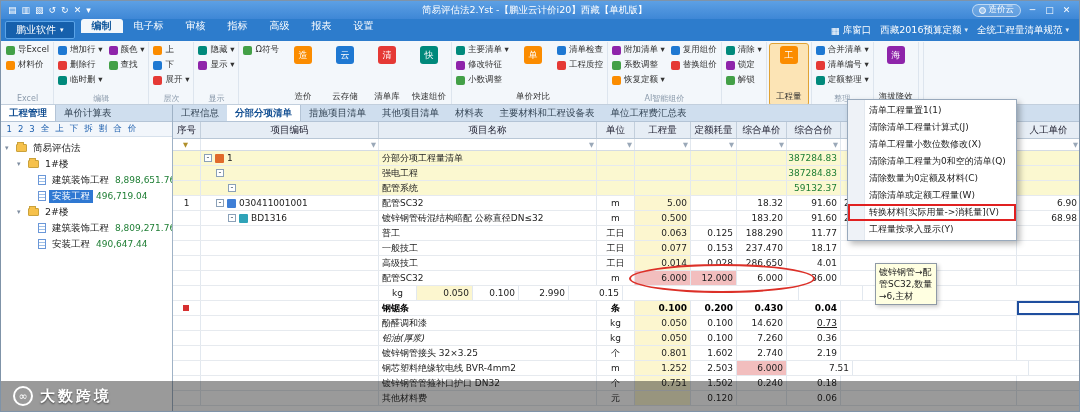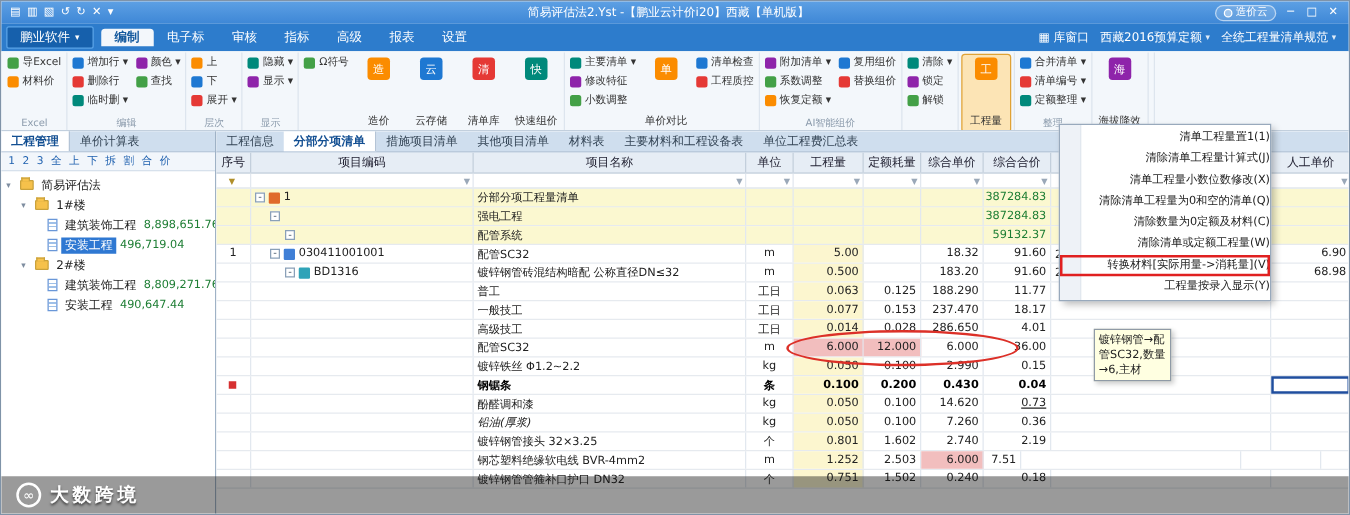--- a/index.html
+++ b/index.html
@@ -15,21 +15,21 @@
   .title-right{display:flex;align-items:center;gap:3px;padding-right:4px;font-size:9px;}
   .cloud-btn{display:flex;align-items:center;gap:3px;background:rgba(255,255,255,.16);border:1px solid rgba(255,255,255,.55);
              border-radius:8px;padding:0 6px;height:13px;font-size:8.5px;white-space:nowrap;}
   .cloud-dot{width:7px;height:7px;border:1px solid #fff;border-radius:50%;background:rgba(255,255,255,.35);}
   .winbtn{width:17px;height:14px;line-height:14px;text-align:center;font-size:9px;}
 
   
   .menubar{height:22px;background:#2d7ccc;display:flex;align-items:stretch;color:#fff;}
   .app-button{background:#1660ac;border:1px solid #5ba4e8;border-radius:2px;margin:2px 6px 2px 4px;
               padding:0 10px;font-size:10px;display:flex;align-items:center;gap:4px;white-space:nowrap;}
-  .menu-tabs{display:flex;align-items:center;}
+  .menu-tabs{display:flex;align-items:flex-start;}
   .mtab{padding:0 11px;font-size:10px;display:flex;align-items:center;white-space:nowrap;}
   .mtab.active{background:#f3f7fb;color:#155a9e;border-radius:3px 3px 0 0;font-weight:bold;}
   .menubar-right{margin-left:auto;display:flex;align-items:center;gap:9px;padding-right:10px;font-size:9.5px;white-space:nowrap;}
   .mbr-item{display:flex;align-items:center;gap:3px;}
   .mbr-caret{font-size:7px;opacity:.85;}
 
   
   .ribbon{height:64px;display:flex;align-items:stretch;background:#f3f7fb;border-bottom:1px solid #c2cfdd;
           padding:1px 1px 0 1px;overflow:hidden;}
   .rgroup{display:flex;flex-direction:column;border-right:1px solid #dde5ee;padding:1px 2px 0 2px;}
@@ -90,21 +90,21 @@
        text-align:center;color:#456;flex:none;margin-right:3px;}
   .codeic{width:9px;height:9px;border-radius:1px;flex:none;margin-right:3px;}
   .ci-orange{background:#e06a2b;} .ci-blue{background:#3f7fd6;} .ci-teal{background:#2fa3b8;}
   .red-mark{width:6px;height:6px;background:#d63031;display:inline-block;margin-right:2px;flex:none;}
   .cell-focus{box-shadow:inset 0 0 0 2px #1f4e9e;background:#fff;}
 
   
   #context-menu{position:absolute;left:846px;top:98px;width:170px;background:#fff;border:1px solid #98a9bc;
                 box-shadow:3px 3px 6px rgba(0,0,0,.28);z-index:50;padding:2px 0;}
   #context-menu::before{content:"";position:absolute;left:0;top:0;bottom:0;width:16px;background:#eef2f7;border-right:1px solid #e2e8ef;}
-  .cm-item{height:17px;line-height:17px;font-size:9px;color:#222;padding-left:21px;white-space:nowrap;position:relative;overflow:hidden;text-align:right;}
+  .cm-item{height:17px;line-height:17px;font-size:9px;color:#222;padding-left:21px;white-space:nowrap;position:relative;overflow:hidden;}
   .cm-item.red-box{outline:2px solid #e02020;outline-offset:-2px;}
   #cell-tooltip{position:absolute;left:874px;top:262px;width:62px;background:#ffffe1;border:1px solid #8f9aa6;
                 box-shadow:2px 2px 4px rgba(0,0,0,.2);font-size:9px;line-height:12px;padding:2px 3px;z-index:30;
                 color:#222;word-break:break-all;}
   .red-ellipse{position:absolute;left:628px;top:263px;width:186px;height:29px;border:2px solid #dc3028;
                border-radius:50%;z-index:40;pointer-events:none;}
   .watermark-band{position:absolute;left:0;right:0;bottom:0;height:30px;background:rgba(15,15,15,.42);
                   z-index:60;display:flex;align-items:center;padding-left:12px;pointer-events:none;}
   .wm-logo{width:20px;height:20px;border:2px solid #fff;border-radius:50%;color:#fff;display:flex;
            align-items:center;justify-content:center;font-size:11px;margin-right:7px;}
@@ -610,21 +610,20 @@
               <div class="gcell num qtycol pink" style="width: 56px;">6.000</div>
               <div class="gcell num pink" style="width: 46px;">12.000</div>
               <div class="gcell num" style="width: 50px;">6.000</div>
               <div class="gcell num" style="width: 54px;">36.00</div>
               <div class="gcell" style="width: 176px;"></div>
               <div class="gcell num" style="width: 64px;"></div>
             </div>
             <div class="grow">
               <div class="gcell ctr" style="width: 28px;"></div>
               <div class="gcell" style="width: 178px; padding-left: 3px;"></div>
-              <div class="gcell" style="width: 218px;">镀锌铁丝 Φ1.2~2.2</div>
               <div class="gcell ctr" style="width: 38px;">kg</div>
               <div class="gcell num qtycol" style="width: 56px;">0.050</div>
               <div class="gcell num" style="width: 46px;">0.100</div>
               <div class="gcell num" style="width: 50px;">2.990</div>
               <div class="gcell num" style="width: 54px;">0.15</div>
               <div class="gcell" style="width: 176px;"></div>
               <div class="gcell num" style="width: 64px;"></div>
             </div>
             <div class="grow bold">
               <div class="gcell ctr" style="width: 28px;">
@@ -677,33 +676,45 @@
               <div class="gcell num" style="width: 64px;"></div>
             </div>
             <div class="grow">
               <div class="gcell ctr" style="width: 28px;"></div>
               <div class="gcell" style="width: 178px; padding-left: 3px;"></div>
               <div class="gcell" style="width: 218px;">钢芯塑料绝缘软电线 BVR-4mm2</div>
               <div class="gcell ctr" style="width: 38px;">m</div>
               <div class="gcell num qtycol" style="width: 56px;">1.252</div>
               <div class="gcell num" style="width: 46px;">2.503</div>
               <div class="gcell num pink" style="width: 50px;">6.000</div>
-              <div class="gcell num" style="width: 30px;">7.51</div>
+              <div class="gcell num" style="width: 54px; margin-left: 12px;">7.51</div>
               <div class="gcell" style="width: 176px;"></div>
               <div class="gcell num" style="width: 64px;"></div>
             </div>
             <div class="grow">
               <div class="gcell ctr" style="width: 28px;"></div>
               <div class="gcell" style="width: 178px; padding-left: 3px;"></div>
               <div class="gcell" style="width: 218px;">镀锌钢管管箍补口护口 DN32</div>
               <div class="gcell ctr" style="width: 38px;">个</div>
               <div class="gcell num qtycol" style="width: 56px;">0.751</div>
               <div class="gcell num" style="width: 46px;">1.502</div>
               <div class="gcell num" style="width: 50px;">0.240</div>
               <div class="gcell num" style="width: 54px;">0.18</div>
+              <div class="gcell" style="width: 176px;"></div>
+              <div class="gcell num" style="width: 64px;"></div>
+            </div>
+            <div class="grow">
+              <div class="gcell ctr" style="width: 28px;"></div>
+              <div class="gcell" style="width: 178px; padding-left: 3px;"></div>
+              <div class="gcell" style="width: 218px;">其他材料费</div>
+              <div class="gcell ctr" style="width: 38px;">元</div>
+              <div class="gcell num qtycol" style="width: 56px;"></div>
+              <div class="gcell num" style="width: 46px;">0.120</div>
+              <div class="gcell num" style="width: 50px;"></div>
+              <div class="gcell num" style="width: 54px;">0.06</div>
               <div class="gcell" style="width: 176px;"></div>
               <div class="gcell num" style="width: 64px;"></div>
             </div>
           </div>
       </div>
     </div>
   </div>
 
   <div id="context-menu">
       <div class="cm-item">清单工程量置1(1)</div>

